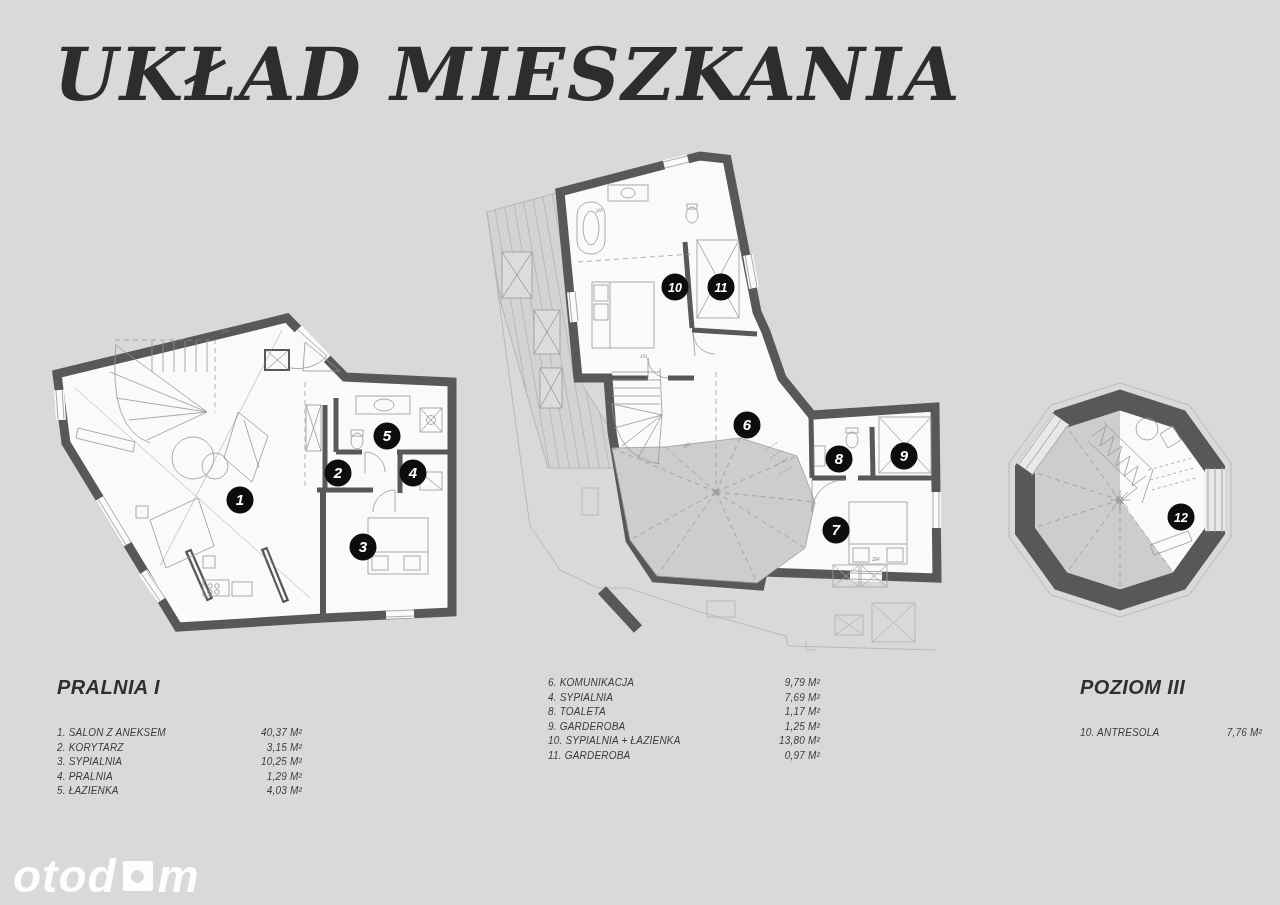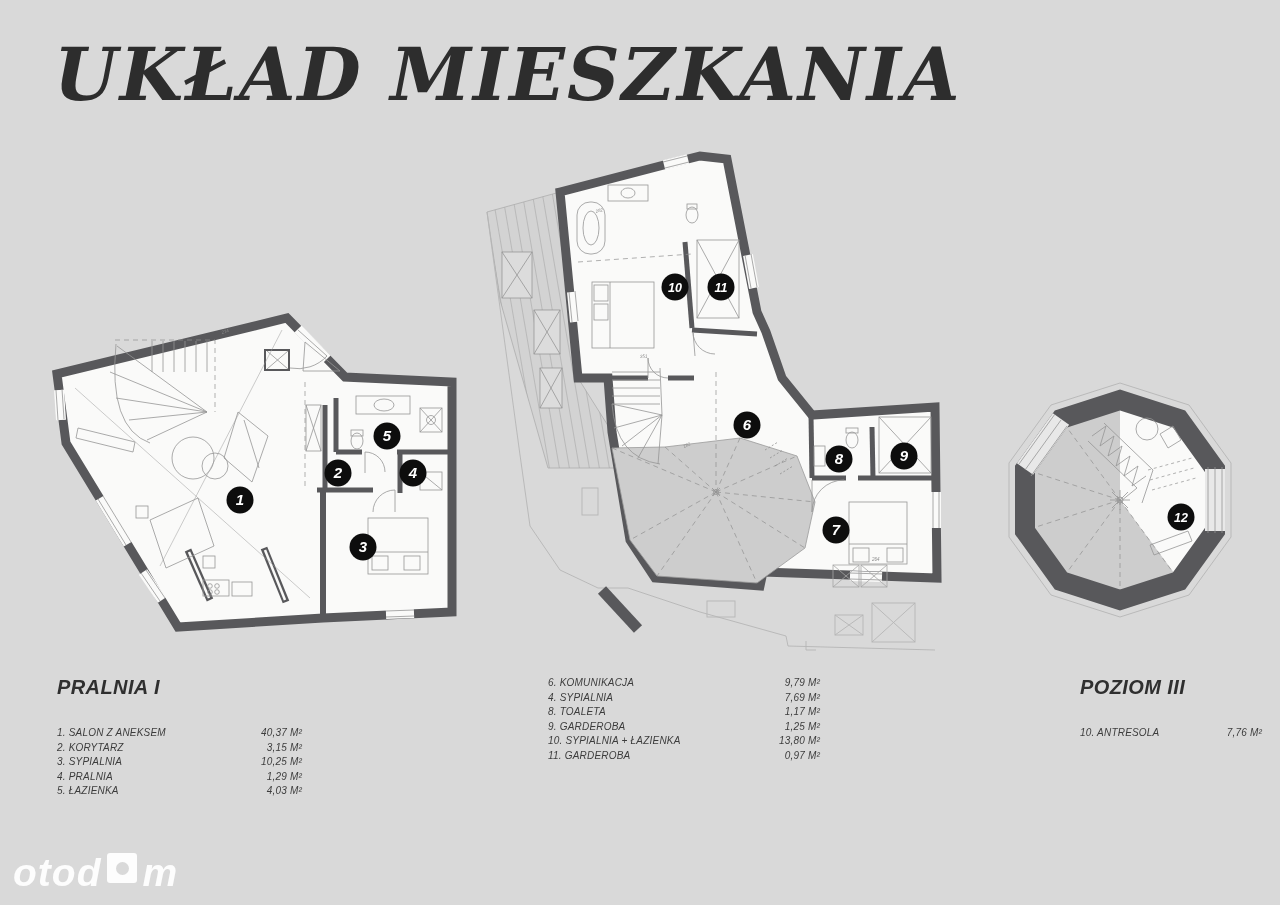--- a/index.html
+++ b/index.html
@@ -7,22 +7,22 @@
         font-family:"Liberation Sans",sans-serif;font-style:italic;}
   #main-title{position:absolute;left:54px;top:31px;font-family:"DejaVu Serif",serif;
         font-weight:bold;font-size:73px;letter-spacing:2px;color:#2d2d2d;white-space:nowrap;}
   .plan{position:absolute;}
   .legend{position:absolute;color:#353535;}
   .legend-heading{font-size:20px;font-weight:bold;letter-spacing:.4px;color:#2f2f2f;margin-bottom:27px;}
   .row{display:flex;justify-content:space-between;font-size:10px;line-height:14.6px;
        letter-spacing:.2px;color:#3c3c3c;}
   .rl{white-space:nowrap;}
   .ra{text-align:center;white-space:nowrap;}
-  #watermark{position:absolute;left:13px;top:853px;display:flex;align-items:flex-start;
-       color:rgba(255,255,255,.93);font-weight:bold;font-size:39px;line-height:1;letter-spacing:1px;}
+  #watermark{position:absolute;left:13px;top:853px;display:flex;align-items:flex-end;
+       color:rgba(255,255,255,.93);font-weight:bold;font-size:46px;line-height:1;letter-spacing:1px;}
   .wm-square{width:30px;height:30px;background:rgba(255,255,255,.93);border-radius:3px;
        margin:0 5px 8px 6px;display:flex;align-items:center;justify-content:center;}
   .wm-hole{width:13px;height:13px;border-radius:50%;background:#d9d9d9;}
   svg .thin{stroke:#969696;stroke-width:.8;fill:none;}
   svg .thin2{stroke:#9a9a9a;stroke-width:.5;fill:none;}
   svg .ctx{stroke:#b5b5b5;stroke-width:.9;fill:none;}
   svg .dash{stroke:#8f8f8f;stroke-width:.7;fill:none;stroke-dasharray:5 4;}
   svg .wall{stroke:#58585b;fill:none;}
   svg .badge-num{fill:#ffffff;font-family:"Liberation Sans",sans-serif;font-weight:bold;text-anchor:middle;}
   svg .dim{fill:#8a8a8a;font-size:4.5px;font-family:"Liberation Sans",sans-serif;}

